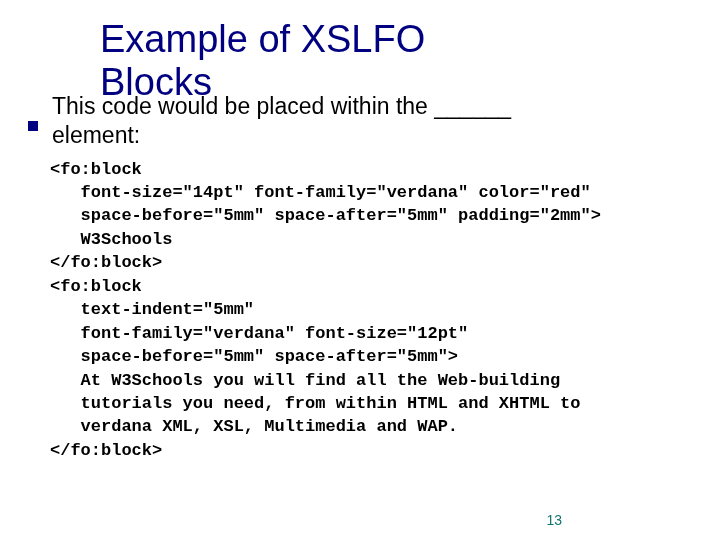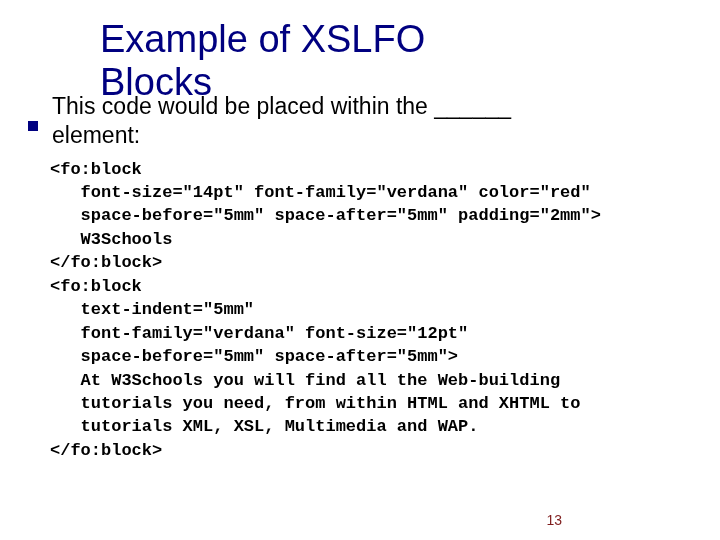--- a/index.html
+++ b/index.html
@@ -60,21 +60,21 @@
     color: #000000;
     line-height: 1.38;
     white-space: pre;
   }
   .page-number {
     position: absolute;
     bottom: 12px;
     right: 22px;
     font-family: Arial, sans-serif;
     font-size: 14px;
-    color: #7f1d1d;
+    color: #0f766e;
     margin-left: 20px;
   }
 </style>
 </head>
 <body>
 
 <div class="slide">
 
   <div class="title">Example of XSLFO Blocks</div>
 
@@ -89,20 +89,20 @@
 <span>   font-size="14pt" font-family="verdana" color="red"</span>
 <span>   space-before="5mm" space-after="5mm" padding="2mm"&gt;</span>
 <span>   W3Schools</span>
 <span>&lt;/fo:block&gt;</span>
 <span>&lt;fo:block</span>
 <span>   text-indent="5mm"</span>
 <span>   font-family="verdana" font-size="12pt"</span>
 <span>   space-before="5mm" space-after="5mm"&gt;</span>
 <span>   At W3Schools you will find all the Web-building</span>
 <span>   tutorials you need, from within HTML and XHTML to</span>
-<span>   tutorials XML, XSL, Multimedia and WAP.</span>
+<span>   verdana XML, XSL, Multimedia and WAP.</span>
 <span>&lt;/fo:block&gt;</span></div>
 
   </div>
 
   <div class="page-number">13</div>
 
 </div>
 
 </body></html>

